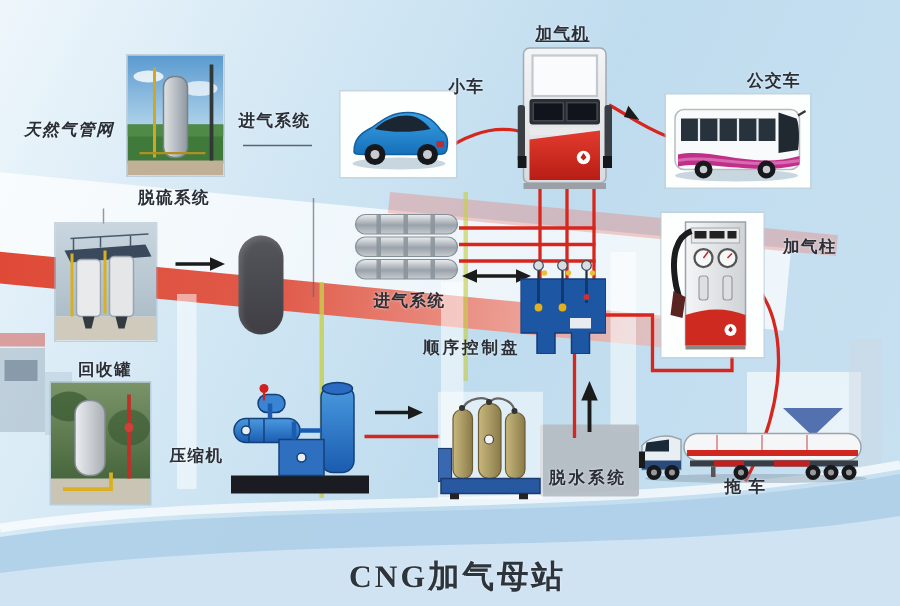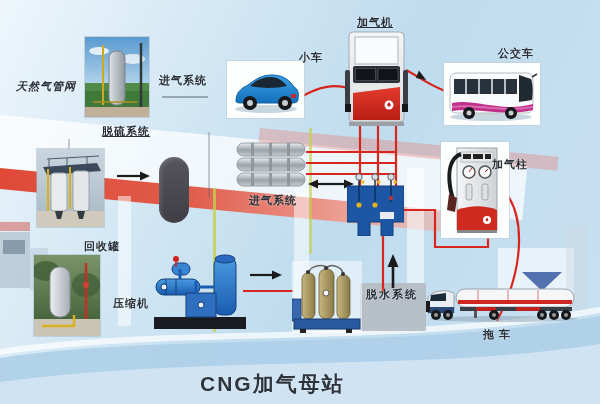--- a/index.html
+++ b/index.html
@@ -30,22 +30,22 @@
   .equip{z-index:2;}
   .photo{box-shadow:0 0 0 1px rgba(160,180,195,.5);}
   .whitebox{background:#fdfefe;box-shadow:0 0 0 1px rgba(190,205,215,.6);}
   .capsule{left:159px;top:157px;width:30px;height:66px;border-radius:15px;
     background:linear-gradient(180deg,#55555c,#3e3e44);box-shadow:inset 2px 2px 4px rgba(255,255,255,.15);}
   
   .lbl{z-index:3;font-size:11px;font-weight:bold;color:#2a2f38;letter-spacing:1px;white-space:nowrap;
     text-shadow:0 0 2px rgba(255,255,255,.75);}
   .sp2{letter-spacing:2px;}
   .sp5{letter-spacing:5px;}
-  #title{z-index:3;left:200px;top:370px;width:210px;text-align:left;font-size:21px;font-weight:bold;
-    color:#2e343c;letter-spacing:2px;text-shadow:0 0 2px rgba(255,255,255,.6);}
+  #title{z-index:3;left:200px;top:370px;width:210px;text-align:center;font-size:21px;font-weight:bold;
+    color:#2e343c;letter-spacing:2px;text-shadow:0 0 2px rgba(255,255,255,.6);font-family:Liberation Serif, serif;}
 </style>
 </head>
 <body>
 
 <div id="stage">
 
   <div class="abs bg canopy-roof"></div>
   <div class="abs bg canopy-stripe"></div>
   <div class="abs bg canopy-stripe2"></div>
   <div class="abs bg pillar" style="left:118px;top:196px;width:13px;height:130px;"></div>
@@ -398,25 +398,26 @@
     <circle cx="118" cy="32" r="5" fill="#16181c"></circle>
       <circle cx="118" cy="32" r="2" fill="#999"></circle>
     <circle cx="130" cy="32" r="5" fill="#16181c"></circle>
       <circle cx="130" cy="32" r="2" fill="#999"></circle>
     <circle cx="142" cy="32" r="5" fill="#16181c"></circle>
       <circle cx="142" cy="32" r="2" fill="#999"></circle>
   </svg>
 
   <div class="abs lbl" style="left:16px;top:79px;font-style:italic;">天然气管网</div>
   <div class="abs lbl" style="left:159px;top:73px;">进气系统</div>
-  <div class="abs lbl" style="left:102px;top:124px;text-decoration:underline;">脱硫系统</div>
+  <div class="abs lbl" style="left:92px;top:124px;">脱硫系统</div>
   <div class="abs lbl" style="left:251px;top:50px;margin-left:48px;">小车</div>
   <div class="abs lbl" style="left:357px;top:15px;text-decoration:underline;">加气机</div>
   <div class="abs lbl" style="left:498px;top:46px;">公交车</div>
-  <div class="abs lbl" style="left:52px;top:239px;margin-left:32px;">回收罐</div>
+  <div class="abs lbl" style="left:52px;top:239px;">回收罐</div>
   <div class="abs lbl" style="left:249px;top:193px;">进气系统</div>
-  <div class="abs lbl" style="left:492px;top:157px;">加气柱</div>
+  <div class="abs lbl sp2" style="left:282px;top:224px;">顺序控制盘</div>
+  <div class="abs lbl" style="left:522px;top:157px;">加气柱</div>
   <div class="abs lbl" style="left:113px;top:296px;text-align:center;">压缩机</div>
-  <div class="abs lbl sp2" style="left:366px;top:287px;text-align:right;">脱水系统</div>
-  <div class="abs lbl sp5" style="left:483px;top:327px;">拖车</div>
+  <div class="abs lbl sp2" style="left:366px;top:311px;text-align:right;">脱水系统</div>
+  <div class="abs lbl sp5" style="left:483px;top:317px;">拖车</div>
 
   <div class="abs" id="title">CNG加气母站</div>
 </div>
 
 </body></html>

